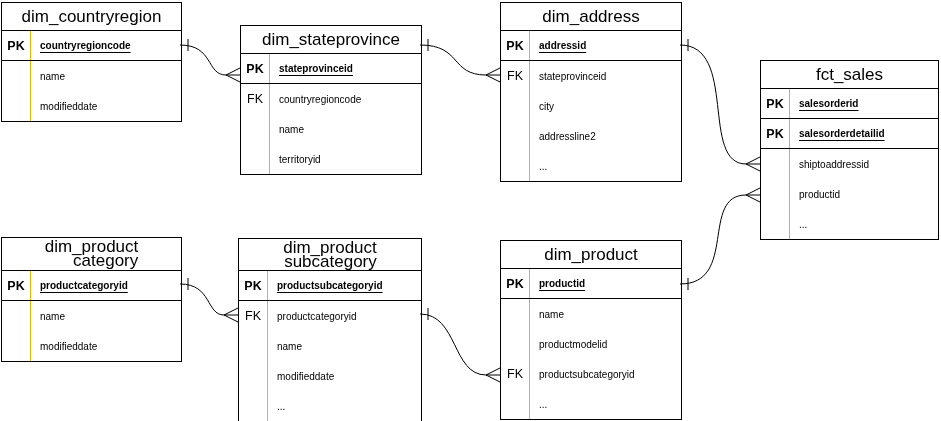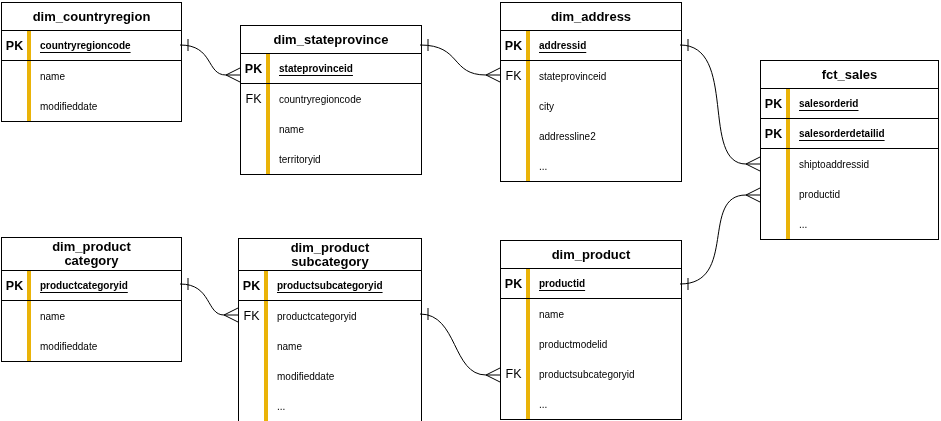--- a/index.html
+++ b/index.html
@@ -6,30 +6,30 @@
   .canvas{
     position:relative;width:941px;height:421px;background:#ffffff;
     font-family:"Liberation Sans",sans-serif;color:#000;overflow:hidden;
   }
   .etable{
     position:absolute;background:#ffffff;border:1px solid #000;
     box-sizing:content-box;
   }
   .thead{
     display:flex;align-items:center;justify-content:center;
-    font-weight:bold;font-size:13px;line-height:14px;
-    border-bottom:1px solid #000;white-space:pre-line;text-align:center;
+    font-weight:normal;font-size:17px;line-height:14px;
+    border-bottom:1px solid #000;white-space:pre-line;text-align:right;
     height:28px;box-sizing:border-box;
   }
   .thead.tall33{height:33px;}
   .thead.tall32{height:32px;}
   .trow{display:flex;height:30px;box-sizing:border-box;}
   .trow.keyrow{border-bottom:1px solid #000;}
   .kcell{
-    flex:0 0 29px;width:29px;border-right:4px solid #eab308;
+    flex:0 0 29px;width:29px;border-right:1px solid #eab308;
     display:flex;align-items:center;justify-content:center;
     font-size:12.5px;box-sizing:border-box;
   }
   .kcell.pkcell{font-weight:bold;}
   .acell{
     flex:1;display:flex;align-items:center;padding-left:9px;
     font-size:10px;
   }
   .acell.keyattr{font-weight:bold;text-decoration:underline;text-underline-offset:3px;}
   svg.wires{position:absolute;left:0;top:0;pointer-events:none;}

